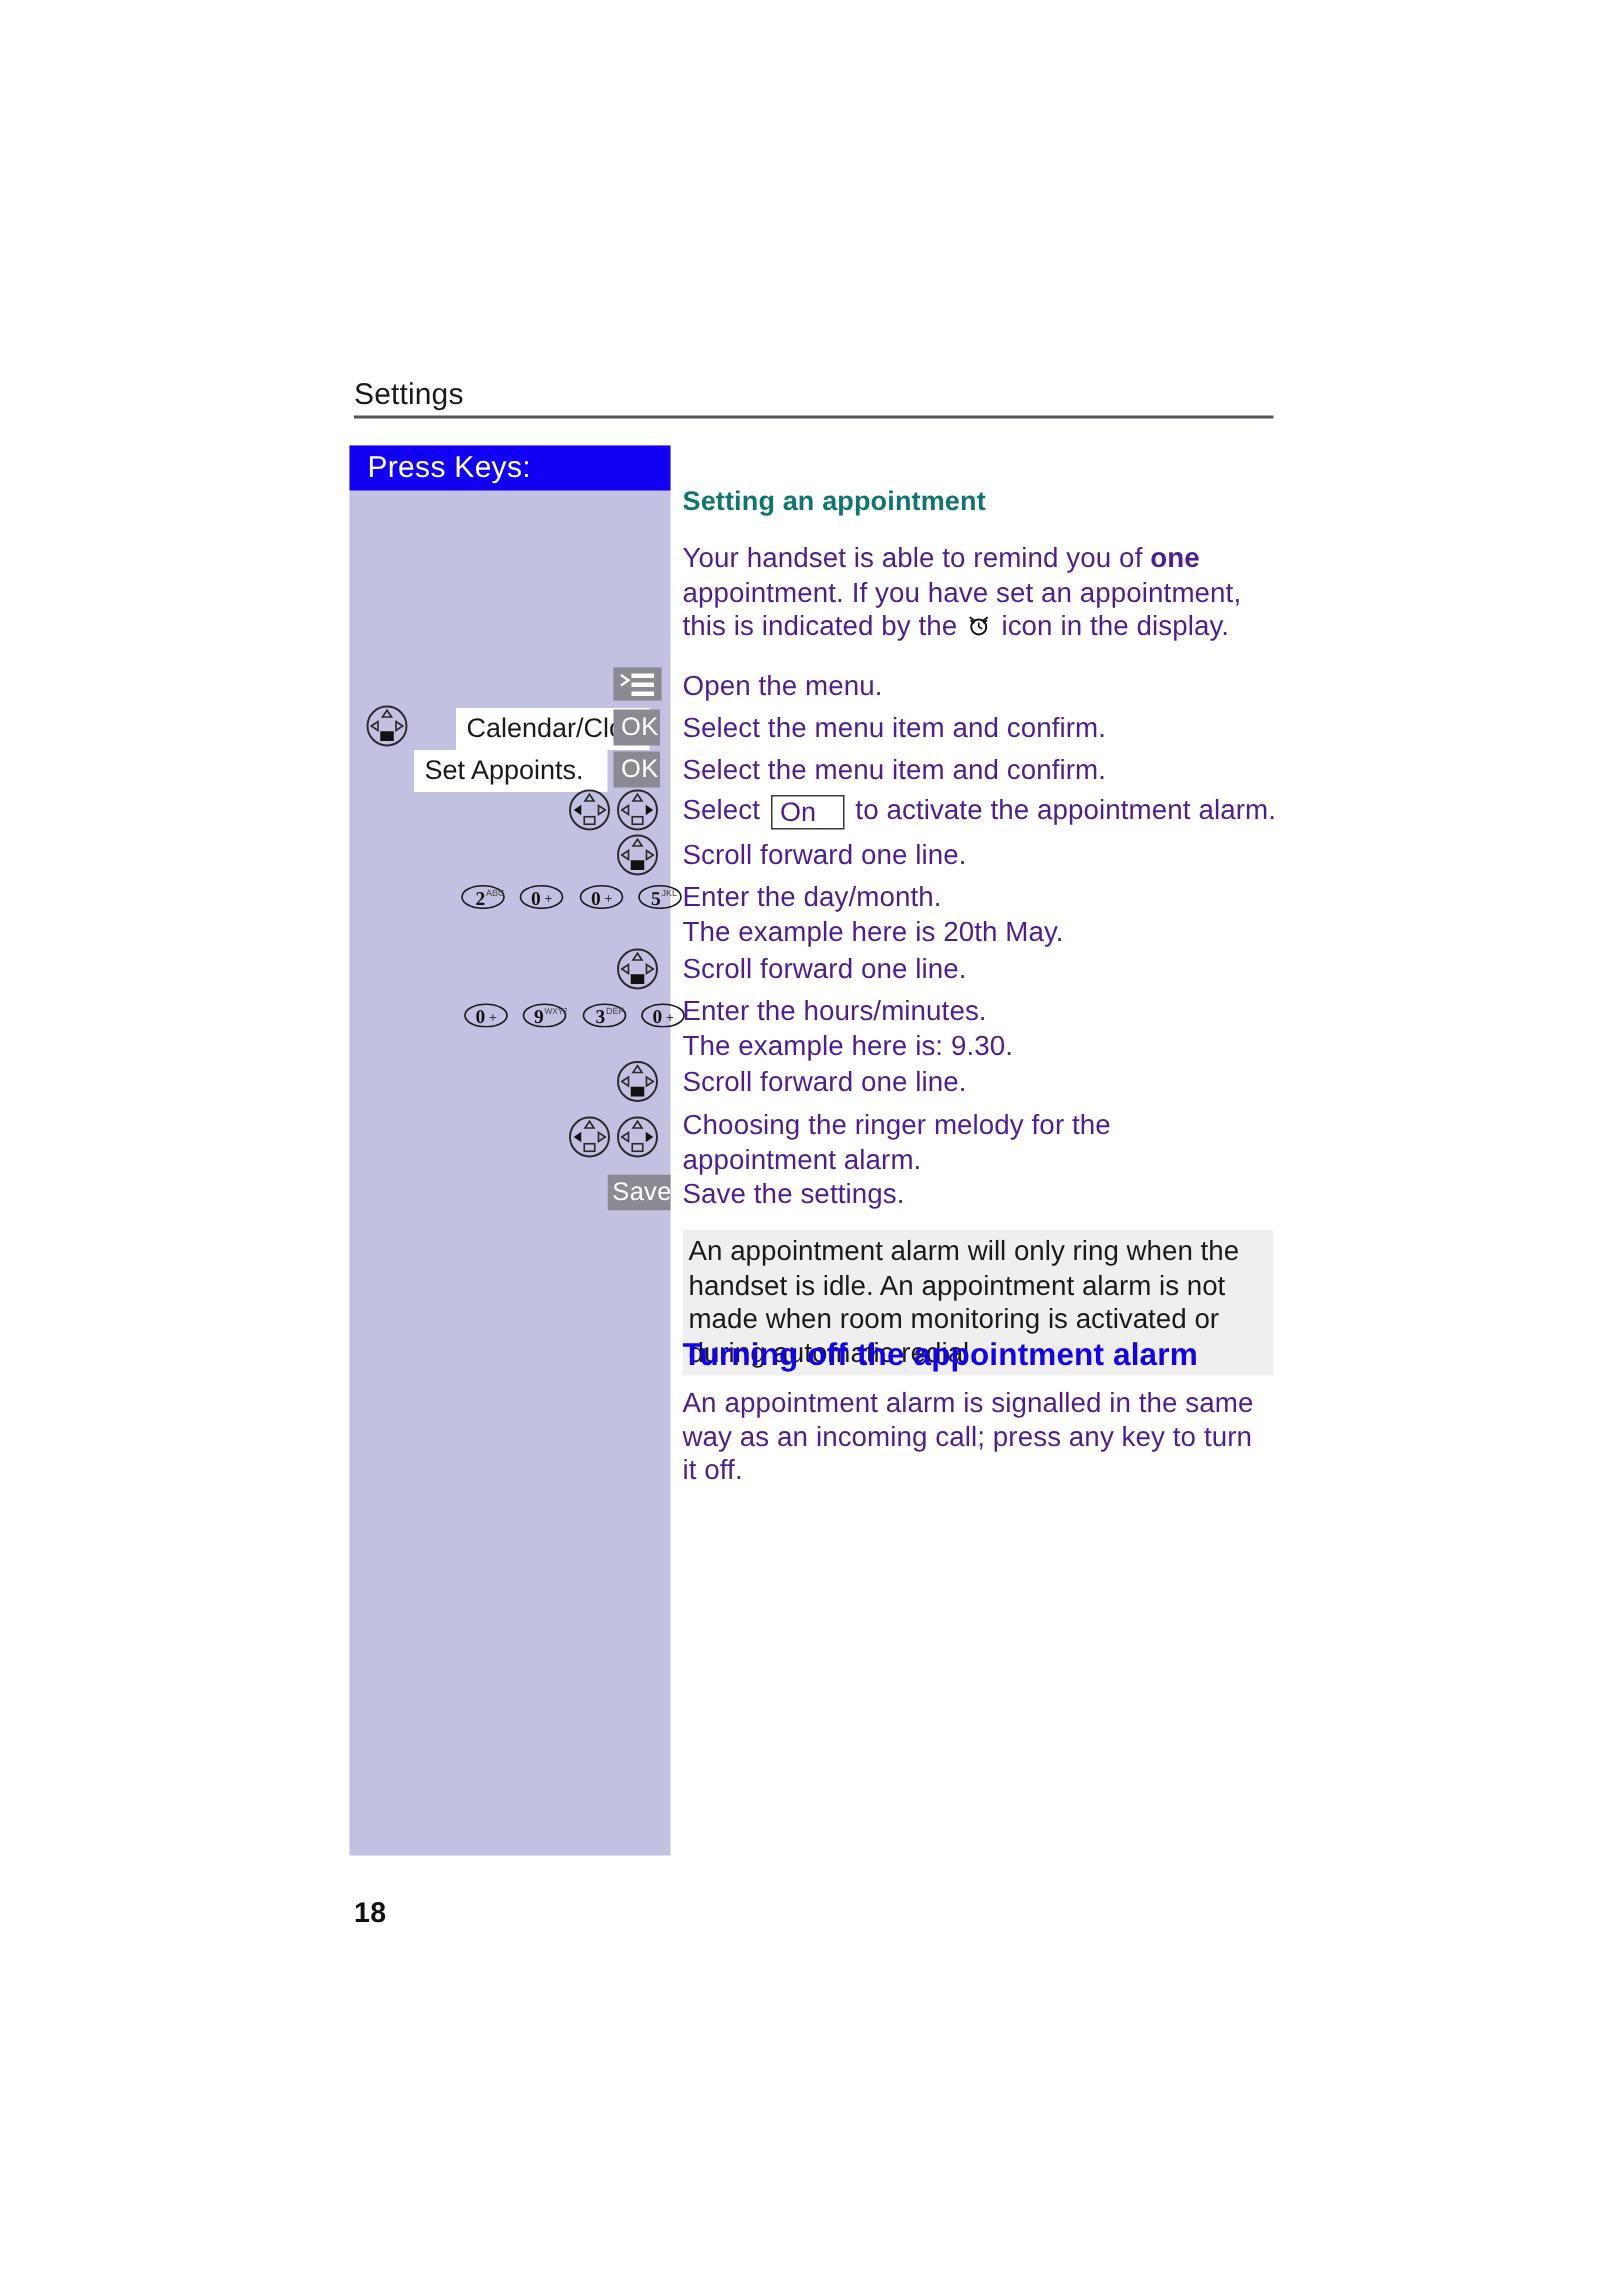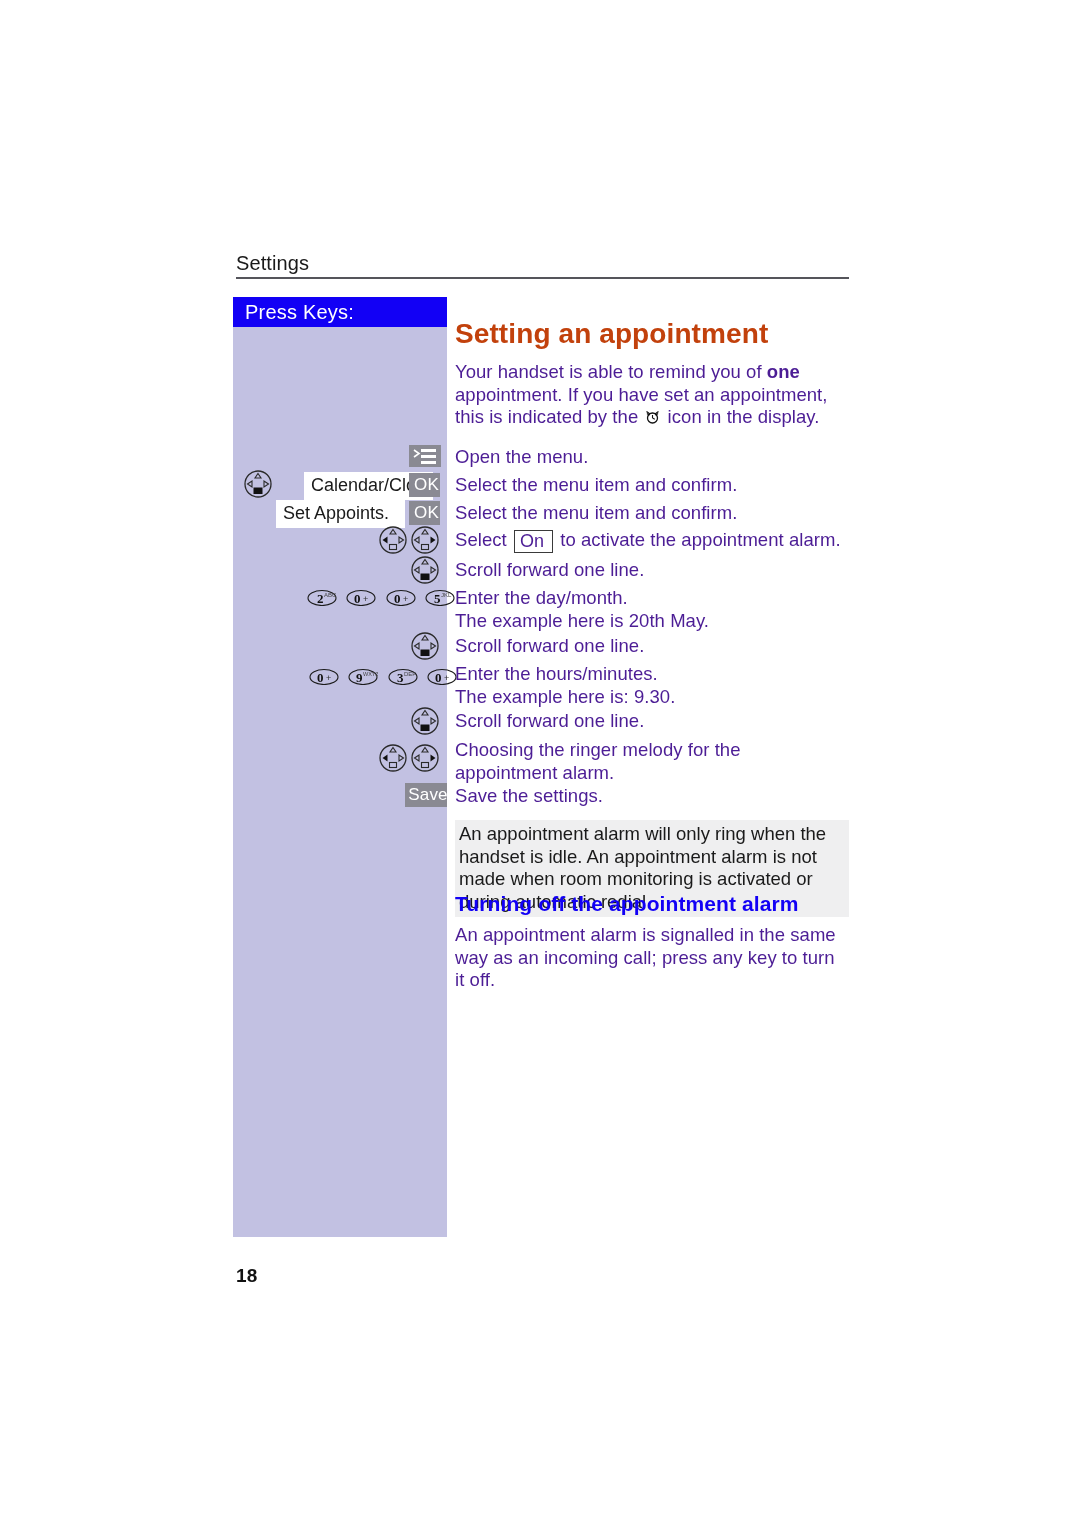--- a/index.html
+++ b/index.html
@@ -120,22 +120,22 @@
   
   .numkey {
     display: inline-block;
     position: relative;
     width: 30px;
     height: 17px;
   }
   .numkey svg { display:block; }
   h1.title {
     margin: 0;
-    color: #c2410c;
-    font-size: 28px;
+    color: #0f766e;
+    font-size: 18px;
     line-height: 34px;
     font-weight: bold;
     letter-spacing: 0.1px;
     font-family: "Liberation Sans", sans-serif;
   }
   h2.subtitle {
     margin: 0;
     color: #1200f5;
     font-size: 21px;
     line-height: 27px;
@@ -154,21 +154,21 @@
     background: #efeff0;
     font-size: 18.5px;
     line-height: 22.5px;
     color: #1a1a1a;
     padding: 3px 16px 4px 4px;
     box-sizing: border-box;
     width: 394px;
   }
   .inlinebox {
     border: 1.5px solid #3a3a3a;
-    padding: 0px 8px 1px 5px;
+    padding: 0px 18px 1px 5px;
     font-size: 18px;
     line-height: 20px;
     display: inline-block;
     margin: 0 2px;
     position: relative;
     top: 1px;
   }
   .alarmicon {
     display: inline-block;
     width: 15px;

